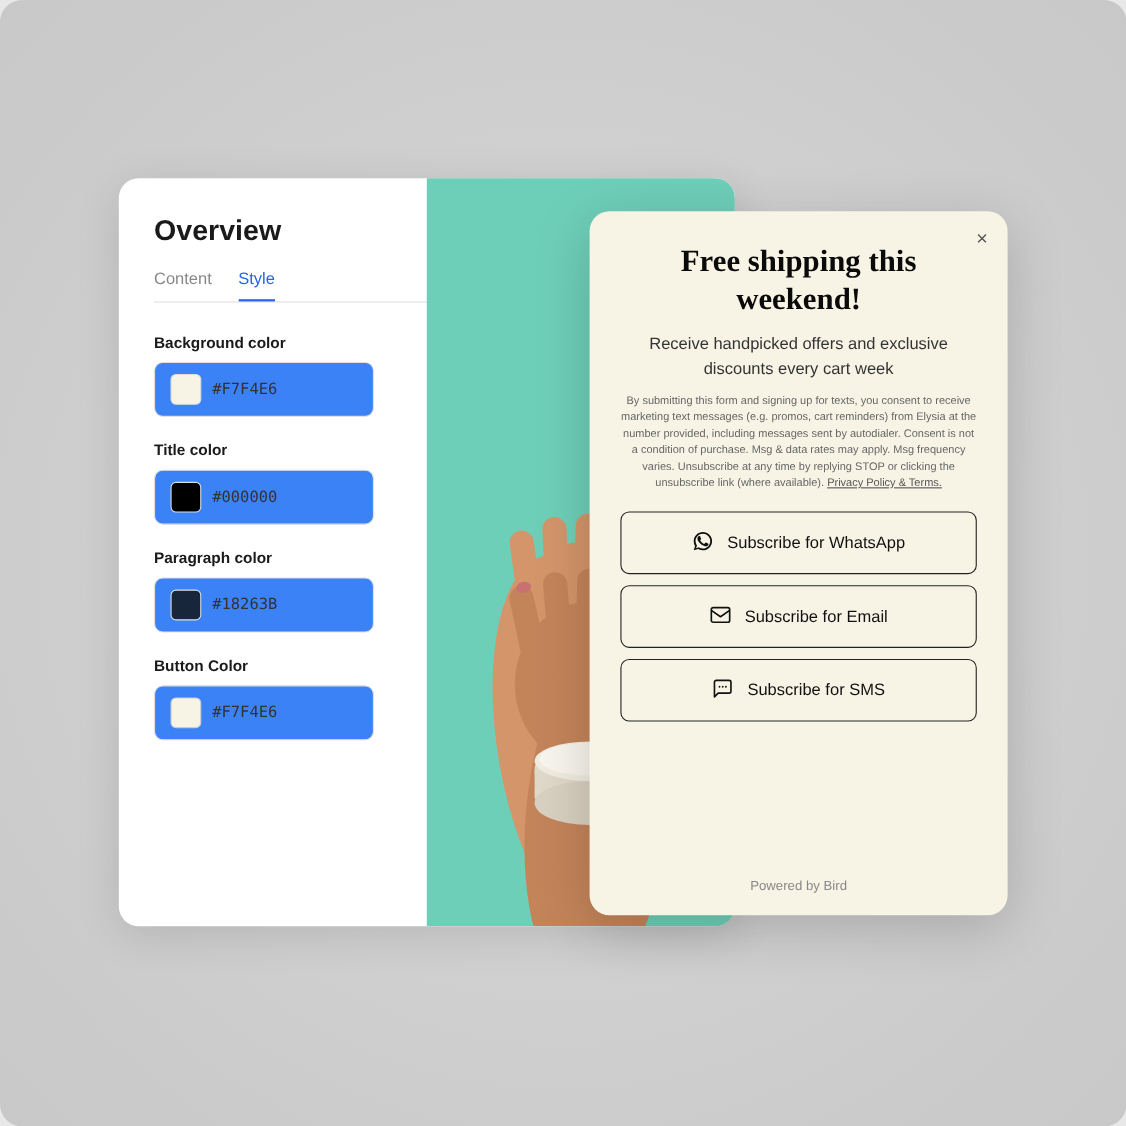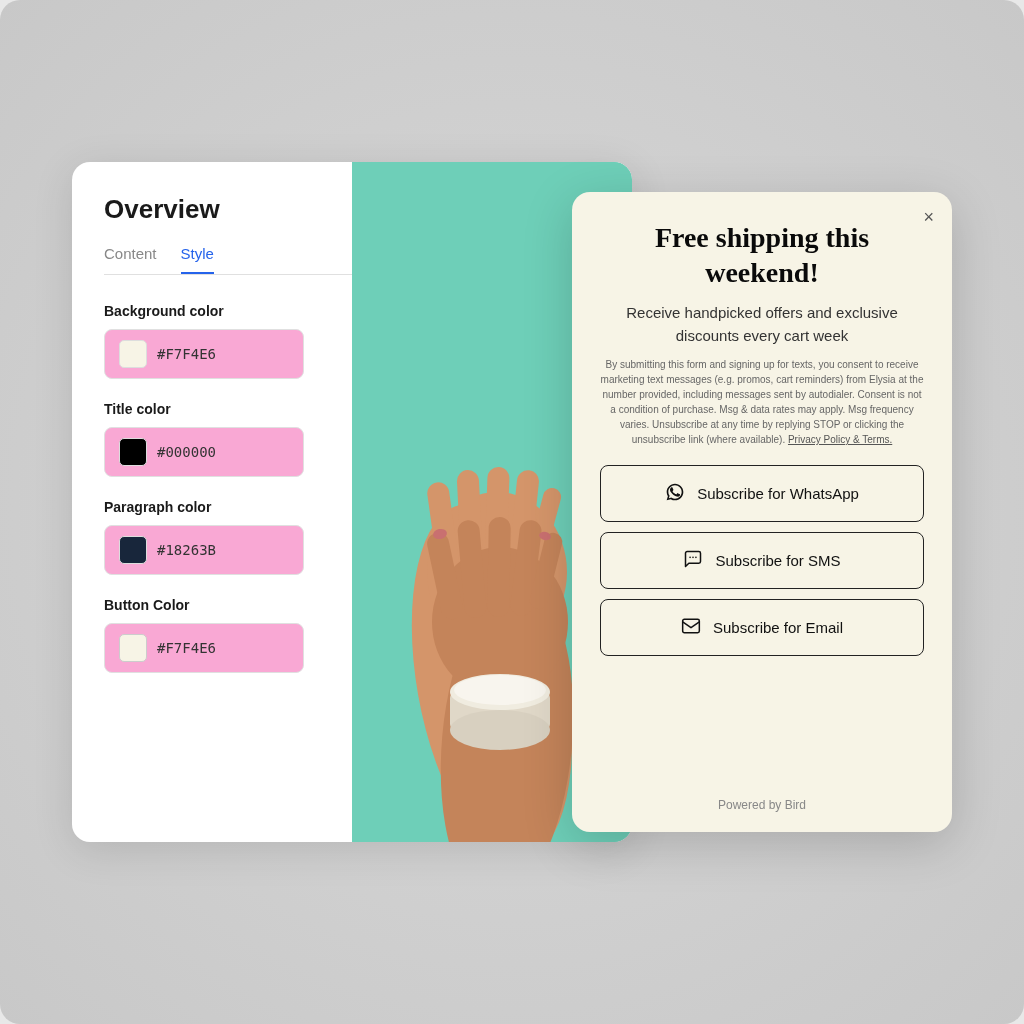--- a/index.html
+++ b/index.html
@@ -20,21 +20,21 @@
       height: 100%;
       background: radial-gradient(ellipse at center, #d8d8d8 0%, #c8c8c8 100%);
       display: flex;
       align-items: center;
       justify-content: center;
       border-radius: 20px;
     }
 
     .scene {
       position: relative;
-      width: 880px;
+      width: 808px;
       height: 700px;
       display: flex;
       align-items: center;
       justify-content: center;
     }
 
     
     .overview-panel {
       position: absolute;
       left: 0;
@@ -90,21 +90,21 @@
       margin-bottom: 10px;
     }
 
     .color-field {
       display: flex;
       align-items: center;
       gap: 10px;
       border: 1px solid #e0e0e0;
       border-radius: 8px;
       padding: 10px 14px;
-      background: #f9a8d4;
+      background: #3b82f6;
       width: 200px;
     }
 
     .color-swatch {
       width: 28px;
       height: 28px;
       border-radius: 5px;
       border: 1px solid #ddd;
       flex-shrink: 0;
     }
@@ -325,37 +325,37 @@
               <path d="M17.472 14.382c-.297-.149-1.758-.867-2.03-.967-.273-.099-.471-.148-.67.15-.197.297-.767.966-.94 1.164-.173.199-.347.223-.644.075-.297-.15-1.255-.463-2.39-1.475-.883-.788-1.48-1.761-1.653-2.059-.173-.297-.018-.458.13-.606.134-.133.298-.347.446-.52.149-.174.198-.298.298-.497.099-.198.05-.371-.025-.52-.075-.149-.669-1.612-.916-2.207-.242-.579-.487-.5-.669-.51-.173-.008-.371-.01-.57-.01-.198 0-.52.074-.792.372-.272.297-1.04 1.016-1.04 2.479 0 1.462 1.065 2.875 1.213 3.074.149.198 2.096 3.2 5.077 4.487.709.306 1.262.489 1.694.625.712.227 1.36.195 1.871.118.571-.085 1.758-.719 2.006-1.413.248-.694.248-1.289.173-1.413-.074-.124-.272-.198-.57-.347z" fill="#111"></path>
               <path d="M12 2C6.477 2 2 6.477 2 12c0 1.89.525 3.66 1.438 5.168L2 22l4.948-1.42A9.953 9.953 0 0012 22c5.523 0 10-4.477 10-10S17.523 2 12 2zm0 18a7.946 7.946 0 01-4.056-1.112l-.29-.173-3.01.864.879-2.937-.19-.302A7.94 7.94 0 014 12c0-4.411 3.589-8 8-8s8 3.589 8 8-3.589 8-8 8z" fill="#111"></path>
             </svg>
           </span>
           <span>Subscribe for WhatsApp</span>
         </button>
 
         <button class="subscribe-btn">
           <span class="btn-icon">
             <svg width="20" height="20" viewBox="0 0 24 24" fill="none" xmlns="http://www.w3.org/2000/svg">
+              <rect x="2" y="4" width="20" height="16" rx="2" stroke="#111" stroke-width="1.8"></rect>
+              <path d="M2 7l10 7 10-7" stroke="#111" stroke-width="1.8" stroke-linejoin="round"></path>
+            </svg>
+          </span>
+          <span>Subscribe for Email</span>
+        </button>
+
+        <button class="subscribe-btn">
+          <span class="btn-icon">
+            <svg width="20" height="20" viewBox="0 0 24 24" fill="none" xmlns="http://www.w3.org/2000/svg">
               <path d="M21 15a2 2 0 01-2 2H7l-4 4V5a2 2 0 012-2h14a2 2 0 012 2v10z" stroke="#111" stroke-width="1.8" stroke-linejoin="round"></path>
               <circle cx="8.5" cy="10" r="1" fill="#111"></circle>
               <circle cx="12" cy="10" r="1" fill="#111"></circle>
               <circle cx="15.5" cy="10" r="1" fill="#111"></circle>
             </svg>
           </span>
           <span>Subscribe for SMS</span>
         </button>
-
-        <button class="subscribe-btn">
-          <span class="btn-icon">
-            <svg width="20" height="20" viewBox="0 0 24 24" fill="none" xmlns="http://www.w3.org/2000/svg">
-              <rect x="2" y="4" width="20" height="16" rx="2" stroke="#111" stroke-width="1.8"></rect>
-              <path d="M2 7l10 7 10-7" stroke="#111" stroke-width="1.8" stroke-linejoin="round"></path>
-            </svg>
-          </span>
-          <span>Subscribe for Email</span>
-        </button>
       </div>
 
       <p class="powered-by">Powered by Bird</p>
     </div>
 
   </div>
 </div>
 
 </body></html>

